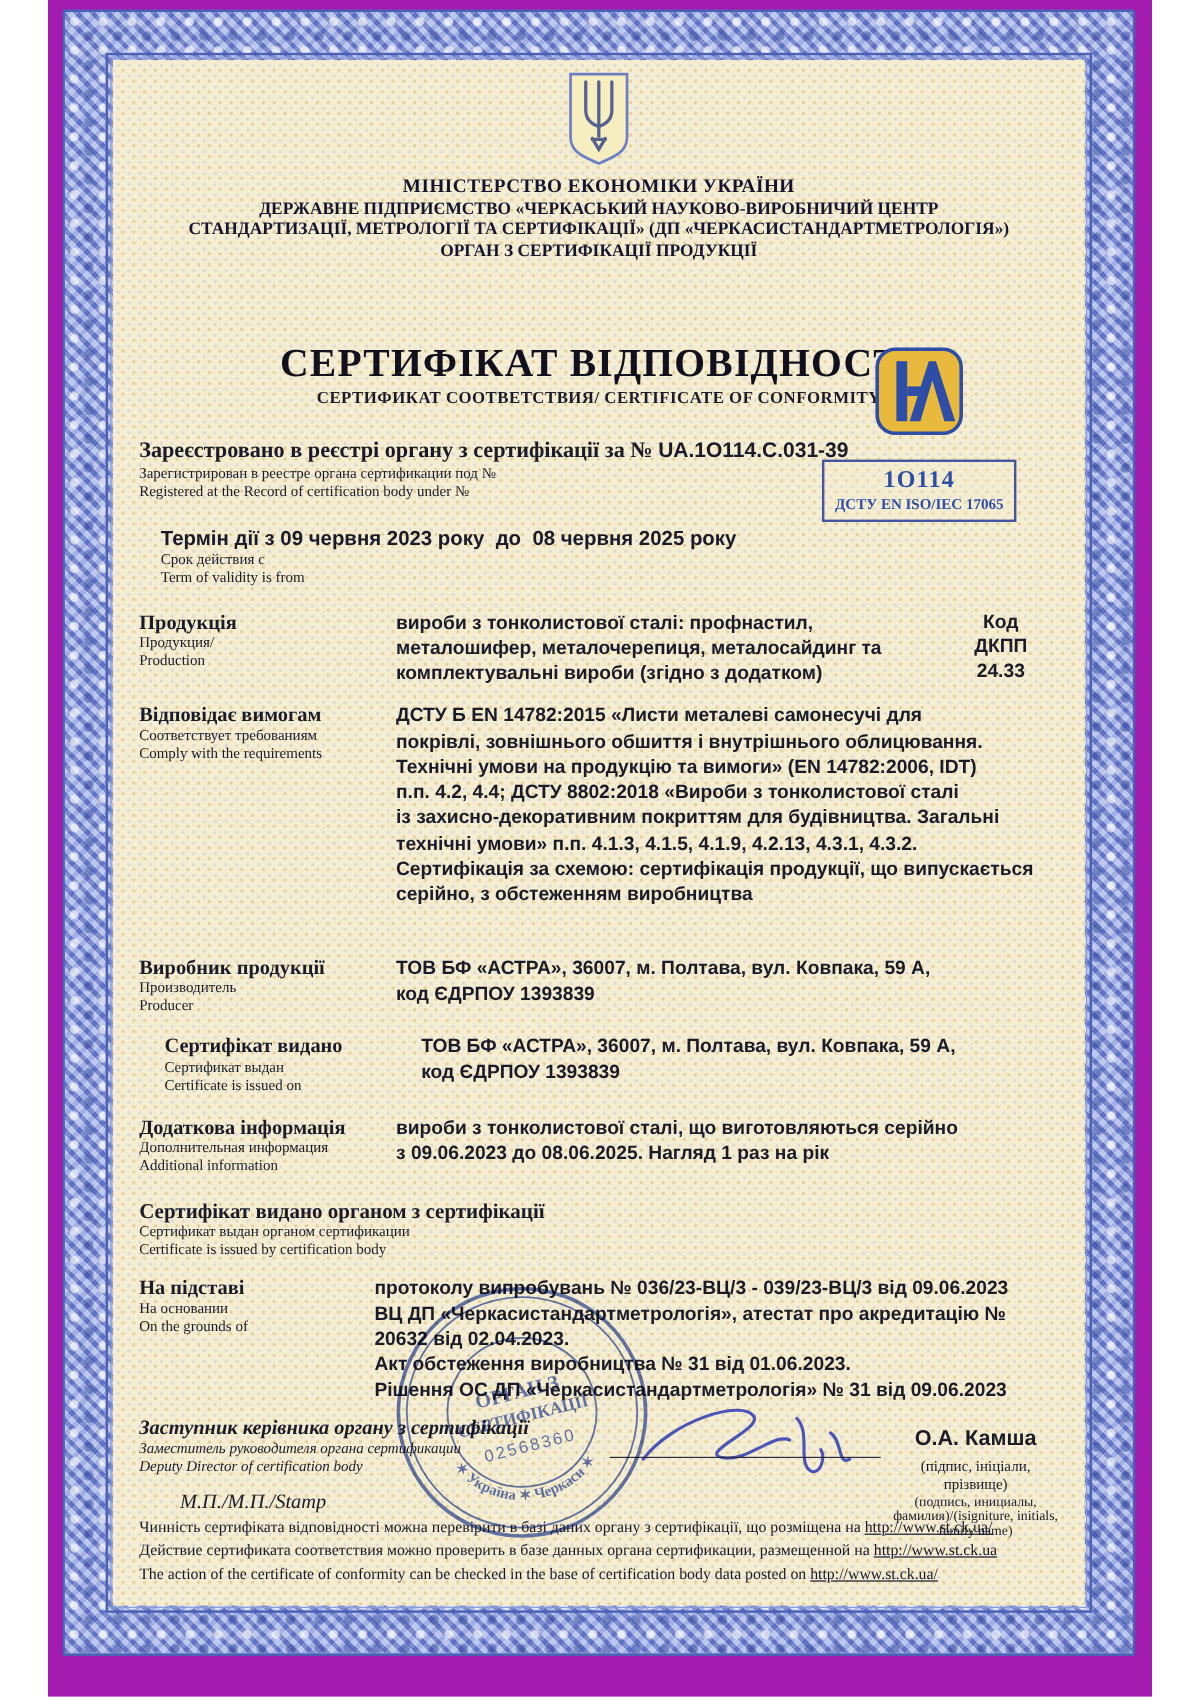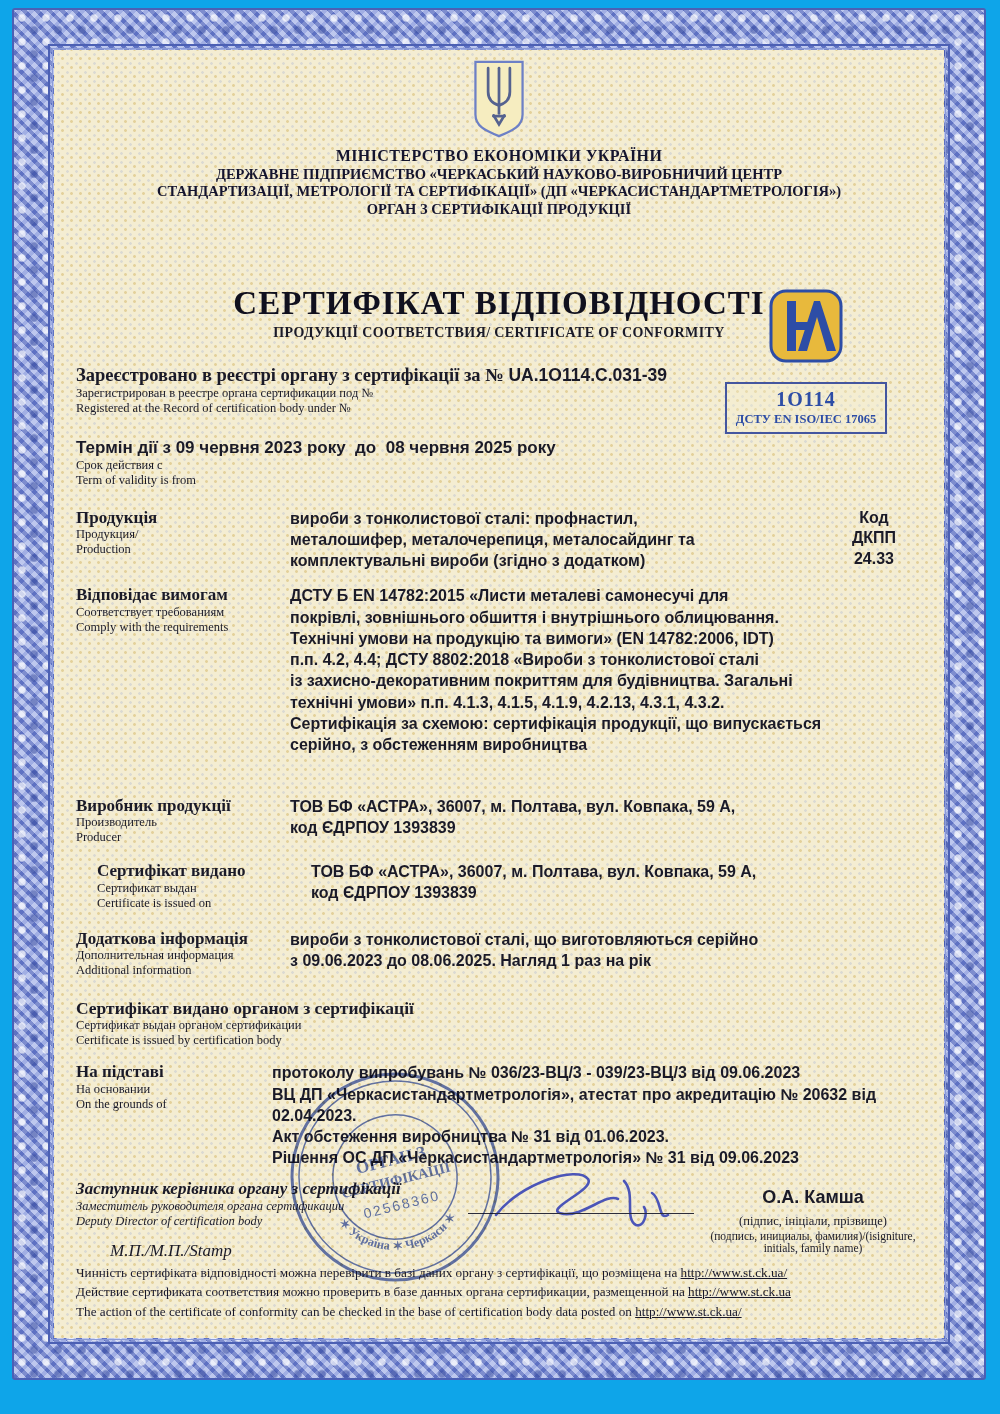--- a/index.html
+++ b/index.html
@@ -1,18 +1,18 @@
 <!DOCTYPE html>
 <html lang="uk"><head>
 <meta charset="utf-8">
 <style>
   html,body { margin:0; padding:0; background:#ffffff; }
   .certificate {
-    position:relative; width:1000px; height:1414px; margin:0 auto;
-    background:#0ea5e9; overflow:hidden;
+    position:relative; width:920px; height:1414px; margin:0 auto;
+    background:#a21caf; overflow:hidden;
     font-family:"Liberation Serif", serif; color:#1a1a28;
   }
   
   .border-band {
     position:absolute; inset:8px 14px 34px 12px;
     background-color:#8b9bd8;
     background-image:
       radial-gradient(circle at 8px 8px, rgba(255,255,255,.70) 3px, rgba(255,255,255,0) 4.5px),
       radial-gradient(circle at 20px 20px, rgba(56,76,160,.55) 3px, rgba(56,76,160,0) 5px),
       repeating-linear-gradient(45deg, rgba(70,90,180,.50) 0 4px, rgba(196,206,242,.55) 4px 9px),
@@ -41,21 +41,21 @@
   .title-sub  { font-size:14px;  font-weight:bold; letter-spacing:.4px; margin-top:3px; }
   .accr { position:absolute; top:238px; right:54px; width:168px; text-align:center; }
   .accr-box { margin:14px auto 0; width:150px; border:2px solid #44569f; padding:4px 4px 5px;
               color:#2d4da6; background:rgba(244,237,210,.35); }
   .accr-code { font-size:20px; font-weight:bold; letter-spacing:1px; }
   .accr-std  { font-size:12.5px; font-weight:bold; margin-top:1px; }
   .reg { margin-top:24px; padding:0 22px; }
   .reg-main { font-size:18.5px; font-weight:bold; }
   .reg-num  { font-family:"Liberation Sans", sans-serif; font-size:17.5px; }
   .sub-line { font-size:12.5px; line-height:1.2; display:block; }
-  .validity { margin-top:22px; padding:0 22px; }
+  .validity { margin-top:22px; padding:0 40px; }
   .val-main { font-family:"Liberation Sans", sans-serif; font-weight:bold; font-size:17px; white-space:pre-wrap; }
   .row { display:flex; padding:0 22px; align-items:flex-start; }
   .rlabel { width:214px; flex:none; }
   .rlabel .ua { display:block; font-size:17px; font-weight:bold; line-height:1.15; }
   .rvalue { flex:1; font-family:"Liberation Sans", sans-serif; font-weight:bold;
             font-size:16px; line-height:1.33; white-space:pre-line; }
   .rcode  { width:96px; flex:none; text-align:center; font-family:"Liberation Sans", sans-serif;
             font-weight:bold; font-size:16px; line-height:1.3; white-space:pre-line; }
   .row-production { margin-top:20px; }
   .row-comply     { margin-top:14px; }
@@ -107,21 +107,21 @@
 
     <div class="hdr">
       <div class="hdr-l1">МІНІСТЕРСТВО ЕКОНОМІКИ УКРАЇНИ</div>
       <div class="hdr-l2">ДЕРЖАВНЕ ПІДПРИЄМСТВО «ЧЕРКАСЬКИЙ НАУКОВО-ВИРОБНИЧИЙ ЦЕНТР</div>
       <div class="hdr-l3">СТАНДАРТИЗАЦІЇ, МЕТРОЛОГІЇ ТА СЕРТИФІКАЦІЇ» (ДП «ЧЕРКАСИСТАНДАРТМЕТРОЛОГІЯ»)</div>
       <div class="hdr-l4">ОРГАН З СЕРТИФІКАЦІЇ ПРОДУКЦІЇ</div>
     </div>
 
     <div class="title-block">
       <div class="title-main">СЕРТИФІКАТ ВІДПОВІДНОСТІ</div>
-      <div class="title-sub">ПРОДУКЦІЇ СООТВЕТСТВИЯ/ CERTIFICATE OF CONFORMITY</div>
+      <div class="title-sub">СЕРТИФИКАТ СООТВЕТСТВИЯ/ CERTIFICATE OF CONFORMITY</div>
     </div>
 
     <div class="accr">
       <svg width="76" height="76" viewBox="0 0 76 76">
         <rect x="3" y="3" width="70" height="70" rx="15" fill="#e8b93c" stroke="#2d4da6" stroke-width="3"></rect>
         <rect x="19" y="13" width="9" height="50" fill="#2d4da6"></rect>
         <path d="M30,63 L46,13 L52,13 L68,63 L59,63 L49,29 L39,63 Z" fill="#2d4da6"></path>
         <rect x="28" y="34" width="12" height="8" fill="#2d4da6"></rect>
       </svg>
       <div class="accr-box">

